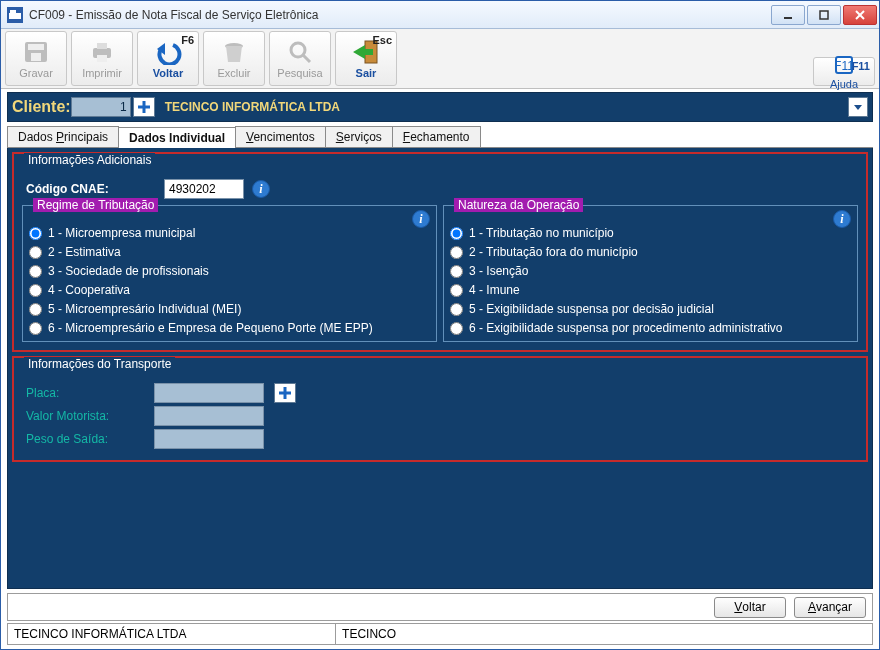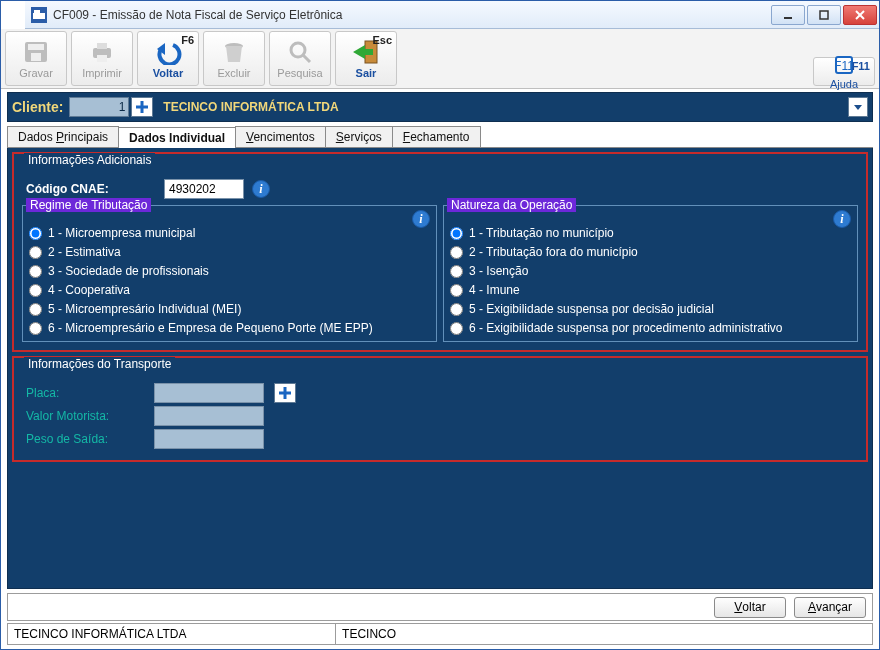--- a/index.html
+++ b/index.html
@@ -21,21 +21,20 @@
   }
   
   .titlebar {
     height: 28px;
     background: linear-gradient(#f5f9ff,#e1ecf9);
     border-bottom: 1px solid #a7bcd7;
     display: flex;
     align-items: center;
     padding: 0 0 0 6px;
     color: #333;
-    margin-left: 24px;
   }
   .titlebar .app-icon {
     width: 16px; height: 16px;
     background: #2b5da8;
     margin-right: 6px;
     display: inline-flex; align-items:center; justify-content:center;
     color:#fff; font-size:10px;
   }
   .title-text { flex: 1; font-size: 12px; color:#333; }
   .win-btns { display:flex; height:20px; margin-right:2px; }
@@ -84,21 +83,21 @@
     margin: 3px 6px 0 6px;
     background: #123e6b;
     border: 1px solid #0e2e50;
     height: 30px;
     display:flex;
     align-items:center;
     padding: 0 4px;
     color: #f1d77a;
     font-weight: bold;
   }
-  .clientbar .lbl { margin-right:6px; font-size:14px; }
+  .clientbar .lbl { font-size:16px; }
   .clientbar input.clid {
     width: 60px; height:20px;
     background: #a7bfd4;
     border: 1px solid #5f7a95;
     text-align: right;
     padding: 0 3px;
     font-size:12px;
     color:#0b2946;
   }
   .plusbtn {
@@ -164,22 +163,22 @@
     font-size:12px;
     color:#fff;
   }
   .subgroup {
     border: 1px solid #6290ba;
     position:relative;
     padding: 18px 6px 6px 6px;
     color:#fff;
   }
   .subgroup .legend {
-    position:absolute; top:-8px; left:3px;
-    background:#6d28d9;
+    position:absolute; top:-8px; left:10px;
+    background:#a21caf;
     padding:0 4px;
     font-size:12px;
     color:#fff;
   }
   .row { display:flex; align-items:center; gap:8px; margin:3px 4px; font-size:12px; color:#fff;}
   .row label { white-space:nowrap; }
   .row input[type=text] {
     height:20px;
     background:#fff;
     border:1px solid #7a92aa;

